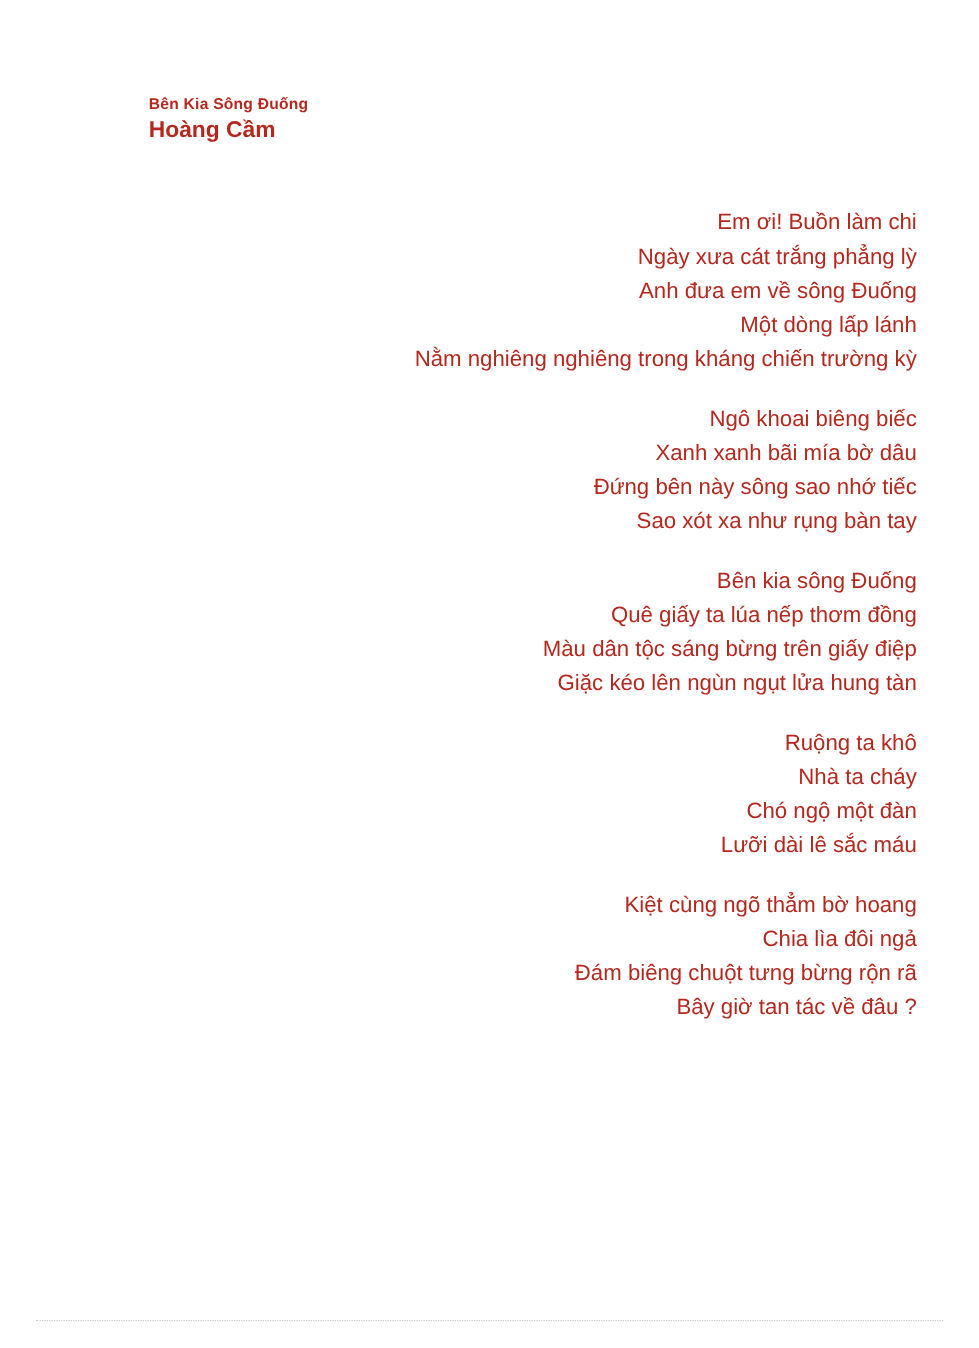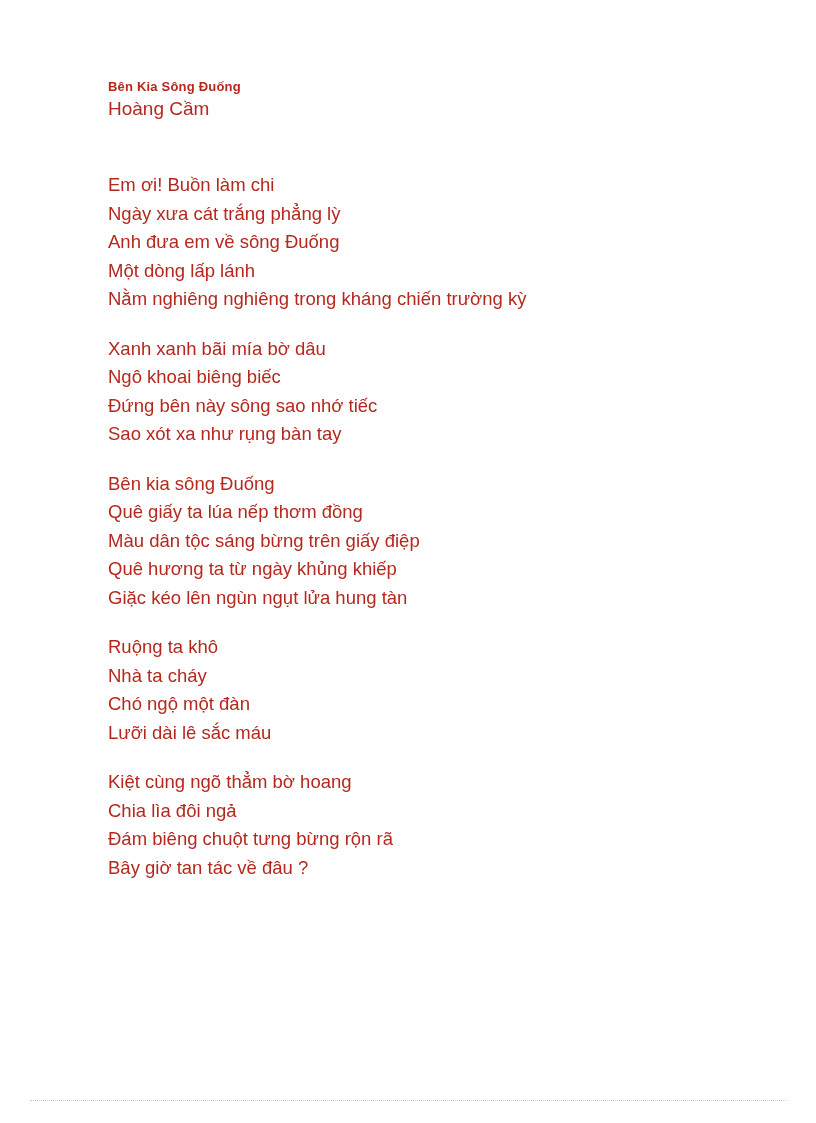--- a/index.html
+++ b/index.html
@@ -17,44 +17,45 @@
   .page {
     position: absolute;
     left: 0;
     top: 0;
     width: 816px;
     height: 1123px;
     background: #ffffff;
   }
   .content {
     position: absolute;
-    left: 108px;
+    left: 124px;
     top: 78px;
     width: 640px;
   }
   .doc-title {
     font-size: 13px;
     font-weight: bold;
     color: #b5281e;
     letter-spacing: 0.2px;
     line-height: 18px;
     margin: 0 0 1px 0;
   }
   .doc-author {
     font-size: 19px;
-    font-weight: normal;
+    font-weight: bold;
     color: #b5281e;
     line-height: 24px;
     margin: 0;
   }
   .poem {
     margin-top: 50px;
   }
   .stanza {
     margin-bottom: 21px;
+    text-align: right;
   }
   .line {
     font-size: 18.5px;
     color: #b5281e;
     line-height: 28.5px;
     white-space: pre;
   }
   .footer-rule {
     position: absolute;
     left: 30px;
@@ -76,30 +77,29 @@
 
     <div class="poem">
         <div class="stanza">
           <div class="line">Em ơi! Buồn làm chi</div>
           <div class="line">Ngày xưa cát trắng phẳng lỳ</div>
           <div class="line">Anh đưa em về sông Đuống</div>
           <div class="line">Một dòng lấp lánh</div>
           <div class="line">Nằm nghiêng nghiêng trong kháng chiến trường kỳ</div>
         </div>
         <div class="stanza">
+          <div class="line">Ngô khoai biêng biếc</div>
           <div class="line">Xanh xanh bãi mía bờ dâu</div>
-          <div class="line">Ngô khoai biêng biếc</div>
           <div class="line">Đứng bên này sông sao nhớ tiếc</div>
           <div class="line">Sao xót xa như rụng bàn tay</div>
         </div>
         <div class="stanza">
           <div class="line">Bên kia sông Đuống</div>
           <div class="line">Quê giấy ta lúa nếp thơm đồng</div>
           <div class="line">Màu dân tộc sáng bừng trên giấy điệp</div>
-          <div class="line">Quê hương ta từ ngày khủng khiếp</div>
           <div class="line">Giặc kéo lên ngùn ngụt lửa hung tàn</div>
         </div>
         <div class="stanza">
           <div class="line">Ruộng ta khô</div>
           <div class="line">Nhà ta cháy</div>
           <div class="line">Chó ngộ một đàn</div>
           <div class="line">Lưỡi dài lê sắc máu</div>
         </div>
         <div class="stanza">
           <div class="line">Kiệt cùng ngõ thẳm bờ hoang</div>

